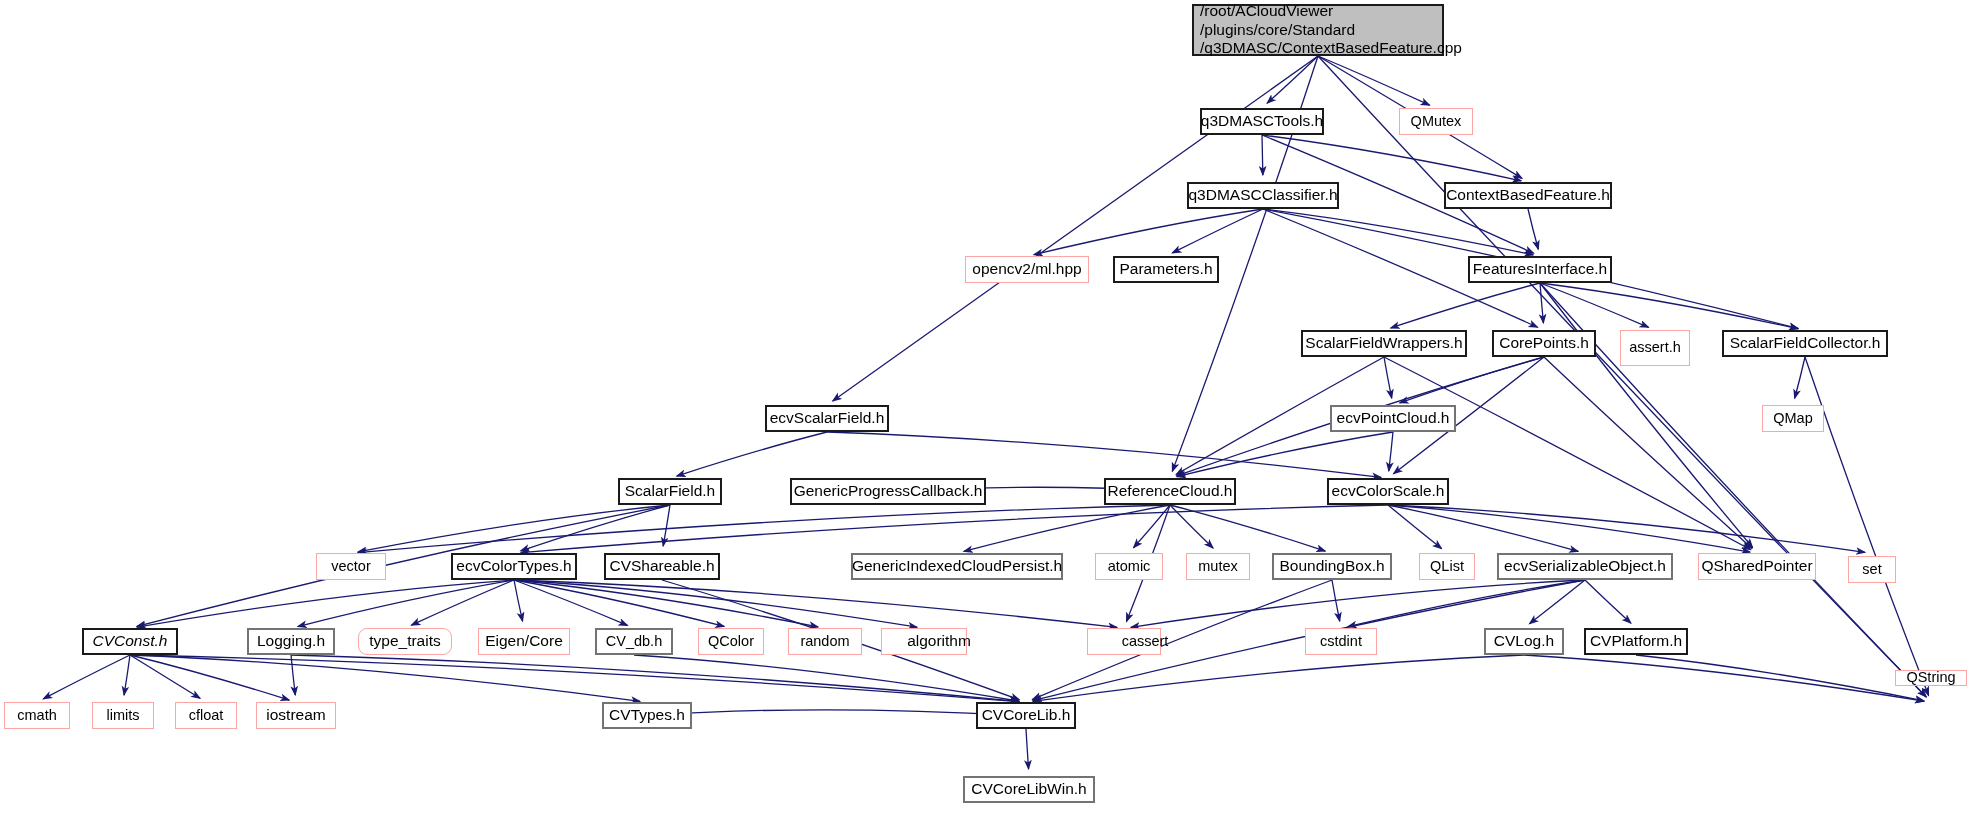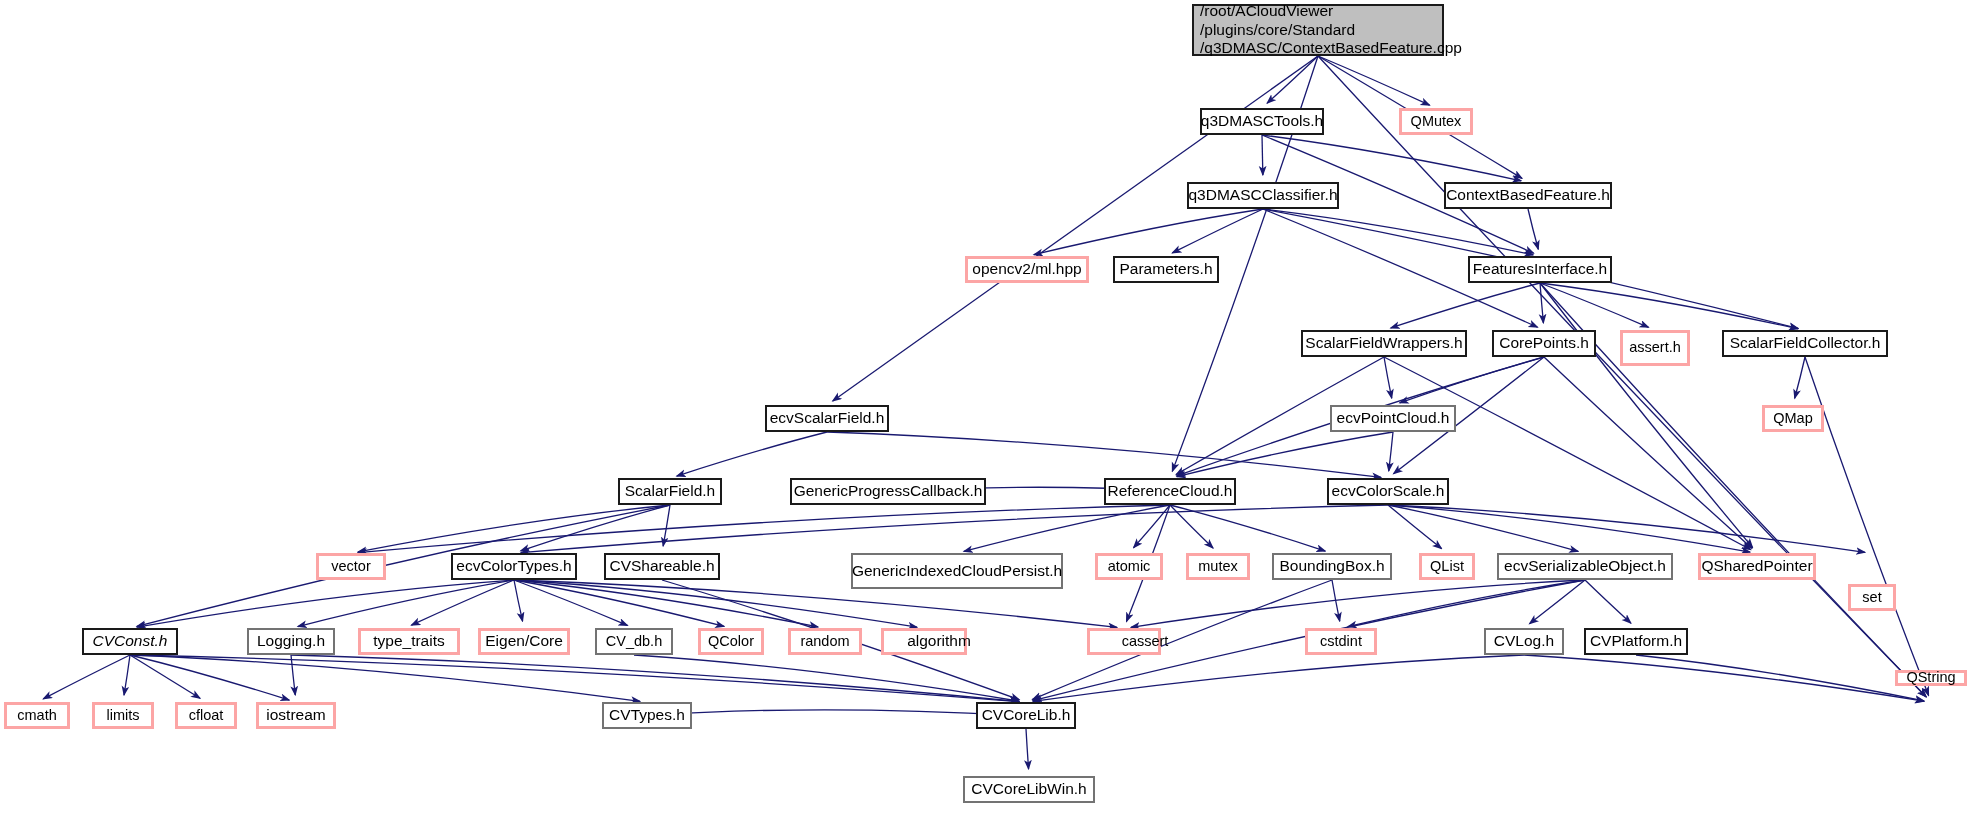--- a/index.html
+++ b/index.html
@@ -40,21 +40,21 @@
     text-align: center;
     background: #ffffff;
     color: #000000;
     font-size: 15.5px;
     line-height: 1.18;
     white-space: pre-line;
     padding: 0 6px;
   }
   .node.solid  { border: 2px solid #1a1a1a; }
   .node.red    { border: 2px solid #737373; }
-  .node.gray   { border: 3px solid #fca5a5; }
+  .node.gray   { border: 1px solid #fca5a5; }
   .node.rootbox {
     border: 2px solid #1a1a1a;
     background: #bfbfbf;
     text-align: left;
     justify-content: flex-start;
     align-items: center;
     white-space: pre-line;
     padding: 6px 6px;
     line-height: 1.22;
   }
@@ -170,31 +170,31 @@
       <div class="node solid" style="left: 765px; top: 405px; width: 124px; height: 27px;">ecvScalarField.h</div>
       <div class="node red" style="left: 1330px; top: 405px; width: 126px; height: 27px;">ecvPointCloud.h</div>
       <div class="node gray small" style="left: 1762px; top: 405px; width: 62px; height: 27px;">QMap</div>
       <div class="node solid" style="left: 618px; top: 478px; width: 104px; height: 27px;">ScalarField.h</div>
       <div class="node solid" style="left: 790px; top: 478px; width: 196px; height: 27px;">GenericProgressCallback.h</div>
       <div class="node solid" style="left: 1104px; top: 478px; width: 132px; height: 27px;">ReferenceCloud.h</div>
       <div class="node solid" style="left: 1327px; top: 478px; width: 122px; height: 27px;">ecvColorScale.h</div>
       <div class="node gray small" style="left: 316px; top: 553px; width: 70px; height: 27px;">vector</div>
       <div class="node solid" style="left: 451px; top: 553px; width: 126px; height: 27px;">ecvColorTypes.h</div>
       <div class="node solid" style="left: 604px; top: 553px; width: 116px; height: 27px;">CVShareable.h</div>
-      <div class="node red" style="left: 851px; top: 553px; width: 212px; height: 36px;">GenericIndexedCloudPersist.h</div>
+      <div class="node red" style="left: 851px; top: 553px; width: 212px; height: 27px;">GenericIndexedCloudPersist.h</div>
       <div class="node gray small" style="left: 1095px; top: 553px; width: 68px; height: 27px;">atomic</div>
       <div class="node gray small" style="left: 1186px; top: 553px; width: 64px; height: 27px;">mutex</div>
       <div class="node red" style="left: 1272px; top: 553px; width: 120px; height: 27px;">BoundingBox.h</div>
       <div class="node gray small" style="left: 1419px; top: 553px; width: 56px; height: 27px;">QList</div>
       <div class="node red" style="left: 1497px; top: 553px; width: 176px; height: 27px;">ecvSerializableObject.h</div>
       <div class="node gray" style="left: 1698px; top: 553px; width: 118px; height: 27px;">QSharedPointer</div>
-      <div class="node gray small" style="left: 1848px; top: 584px; width: 48px; height: 27px;">set</div>
+      <div class="node gray small" style="left: 1848px; top: 556px; width: 48px; height: 27px;">set</div>
       <div class="node solid" style="left: 82px; top: 628px; width: 96px; height: 27px; font-style: italic;">CVConst.h</div>
       <div class="node red" style="left: 247px; top: 628px; width: 88px; height: 27px;">Logging.h</div>
-      <div class="node gray" style="left: 358px; top: 628px; width: 102px; height: 27px;">type_traits</div>
+      <div class="node gray" style="left: 358px; top: 628px; width: 94px; height: 27px; border-radius: 9px;">type_traits</div>
       <div class="node gray" style="left: 478px; top: 628px; width: 92px; height: 27px;">Eigen/Core</div>
       <div class="node red small" style="left: 595px; top: 628px; width: 78px; height: 27px;">CV_db.h</div>
       <div class="node gray small" style="left: 698px; top: 628px; width: 66px; height: 27px;">QColor</div>
       <div class="node gray small" style="left: 788px; top: 628px; width: 74px; height: 27px;">random</div>
       <div class="node gray" style="left: 881px; top: 628px; width: 86px; height: 27px; padding-left: 36px;">algorithm</div>
       <div class="node gray small" style="left: 1087px; top: 628px; width: 74px; height: 27px; padding-left: 48px;">cassert</div>
       <div class="node gray small" style="left: 1305px; top: 628px; width: 72px; height: 27px;">cstdint</div>
       <div class="node red" style="left: 1484px; top: 628px; width: 80px; height: 27px;">CVLog.h</div>
       <div class="node solid" style="left: 1584px; top: 628px; width: 104px; height: 27px;">CVPlatform.h</div>
       <div class="node gray small" style="left: 4px; top: 702px; width: 66px; height: 27px;">cmath</div>

